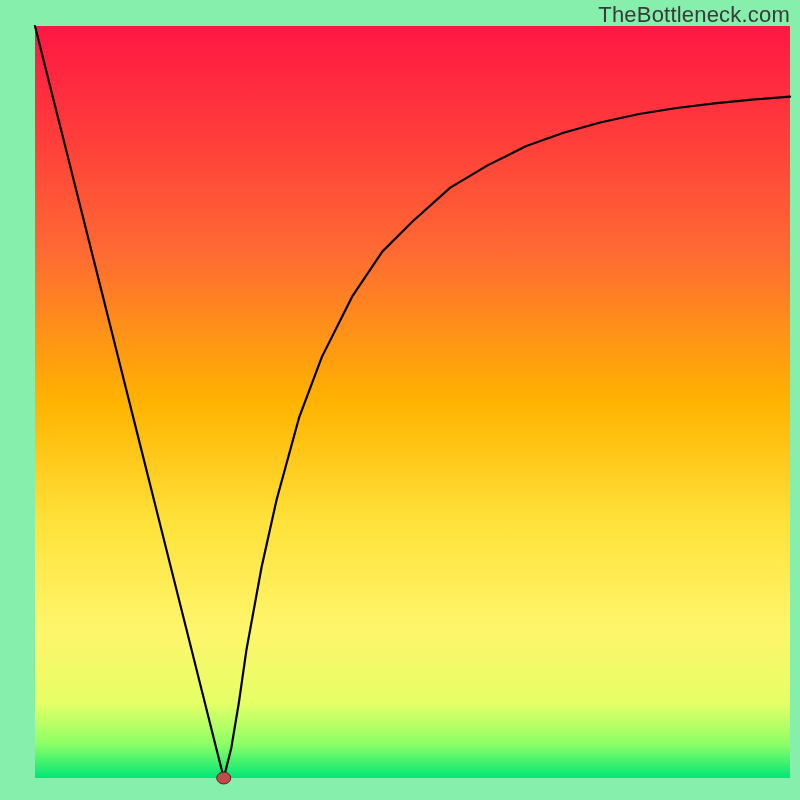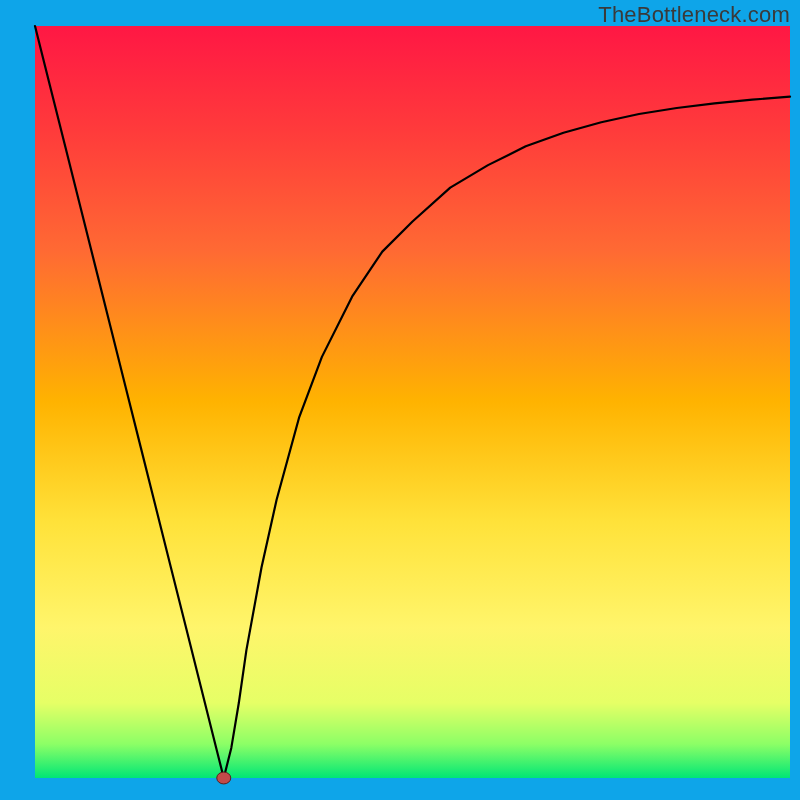--- a/index.html
+++ b/index.html
@@ -6,21 +6,21 @@
     margin: 0;
     padding: 0;
     width: 800px;
     height: 800px;
     font-family: Arial, Helvetica, sans-serif;
     background: #000;
   }
   .outer {
     width: 800px;
     height: 800px;
-    background: #0ea5e9;
+    background: #86efac;
     position: relative;
   }
   .watermark {
     position: absolute;
     top: 2px;
     right: 10px;
     font-size: 22px;
     font-weight: 500;
     color: #3a3a3a;
     letter-spacing: 0.2px;

